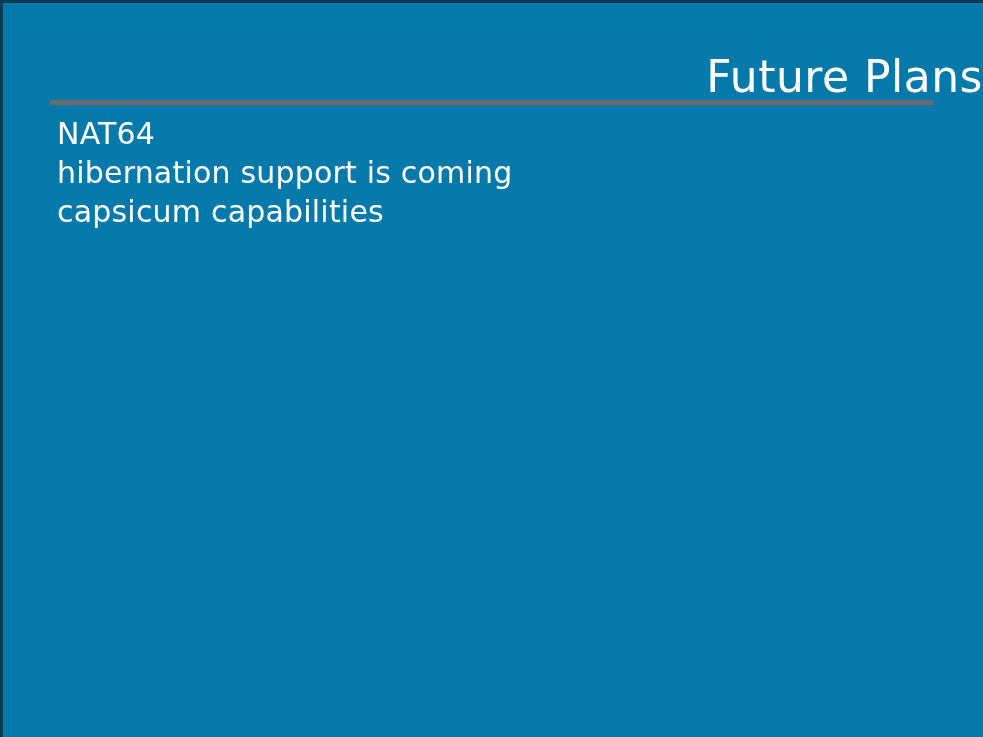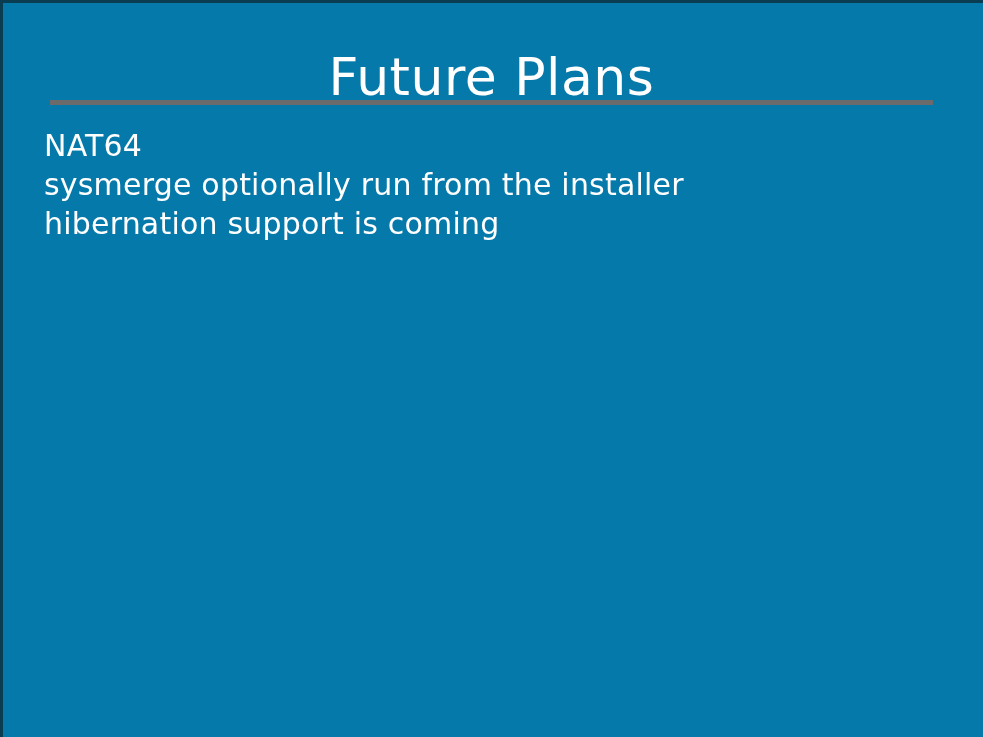--- a/index.html
+++ b/index.html
@@ -37,45 +37,44 @@
     width: 3px;
     height: 737px;
     background: #0a3c52;
   }
 
   #slide .title {
     position: absolute;
     top: 52px;
     left: 0;
     width: 983px;
-    text-align: center;
+    text-align: right;
     color: #ffffff;
     font-family: "DejaVu Sans", sans-serif;
-    font-size: 52px;
+    font-size: 44px;
     font-weight: 400;
     letter-spacing: 0.5px;
     line-height: 50px;
     white-space: nowrap;
   }
 
   #slide .title-rule {
     position: absolute;
     top: 100px;
     left: 50px;
     width: 883px;
     height: 5px;
     background: #6b6b6b;
   }
 
   #slide .body {
     position: absolute;
     top: 114px;
-    left: 44px;
+    left: 57px;
     width: 900px;
-    margin-top: 12px;
   }
 
   #slide .bullet-line {
     color: #ffffff;
     font-family: "DejaVu Sans", sans-serif;
     font-size: 30px;
     font-weight: 400;
     line-height: 39px;
     letter-spacing: 0.2px;
     white-space: nowrap;
@@ -88,17 +87,17 @@
 
   <div class="edge-top"></div>
   <div class="edge-left"></div>
 
   <div class="title">Future Plans</div>
 
   <div class="title-rule"></div>
 
   <div class="body">
     <div class="bullet-line">NAT64</div>
-    <div class="bullet-line">sysmerge optionally run from the installer</div>
     <div class="bullet-line">hibernation support is coming</div>
+    <div class="bullet-line">capsicum capabilities</div>
   </div>
 
 </div>
 
 </body></html>

